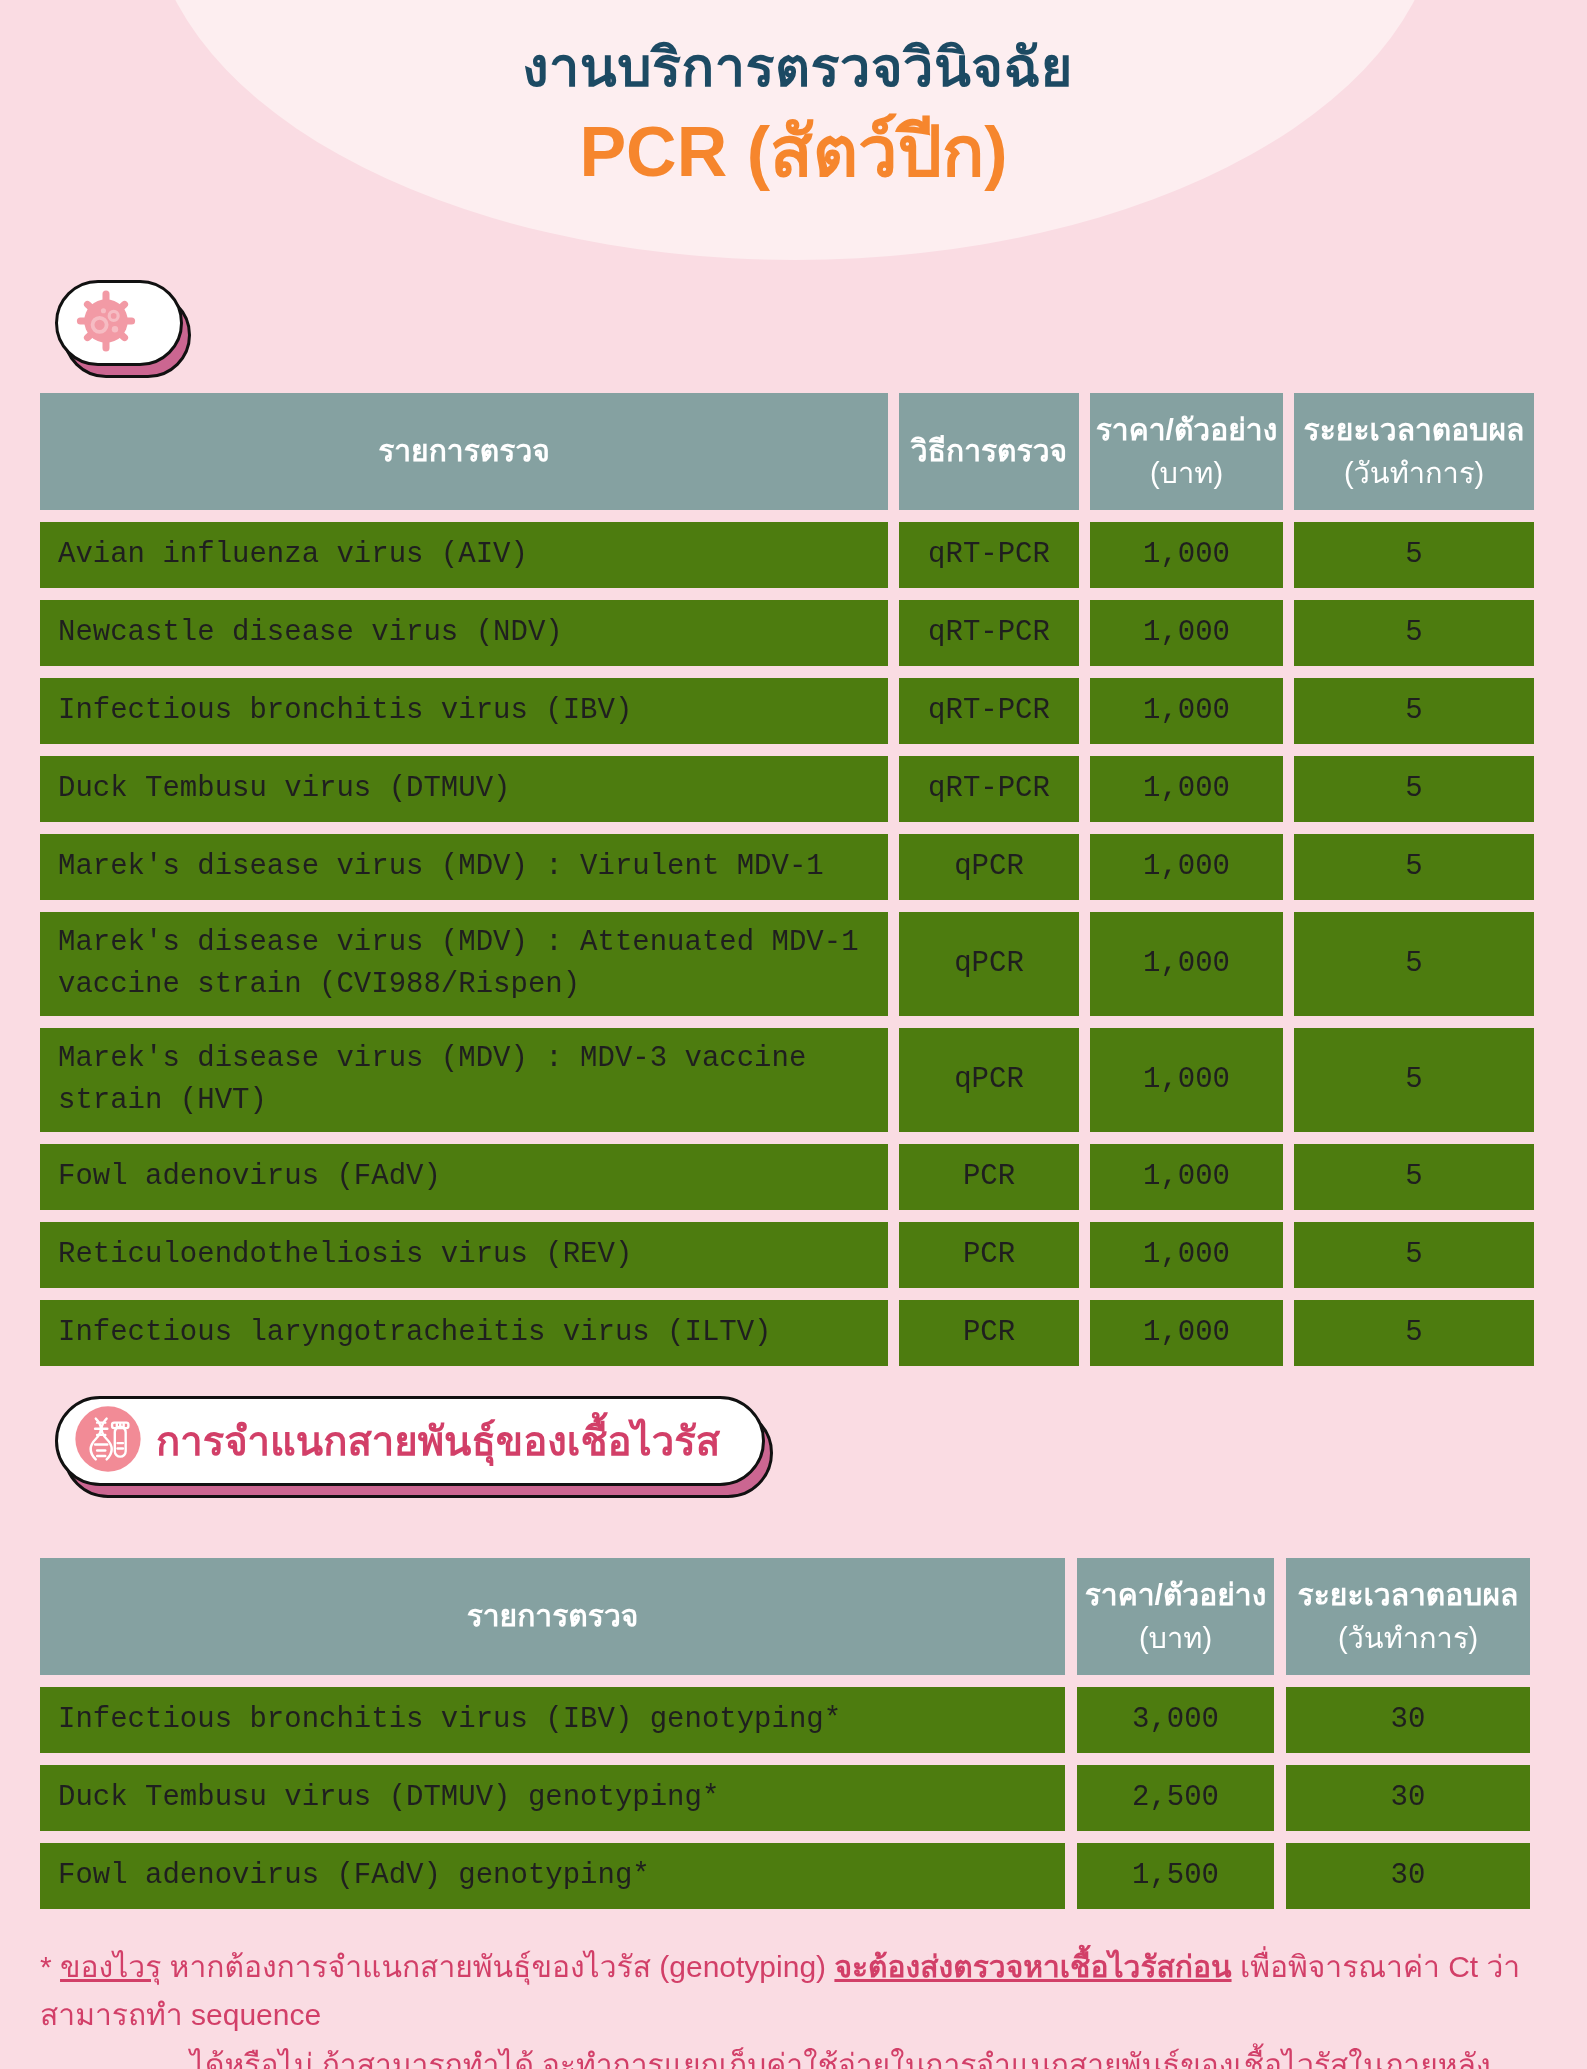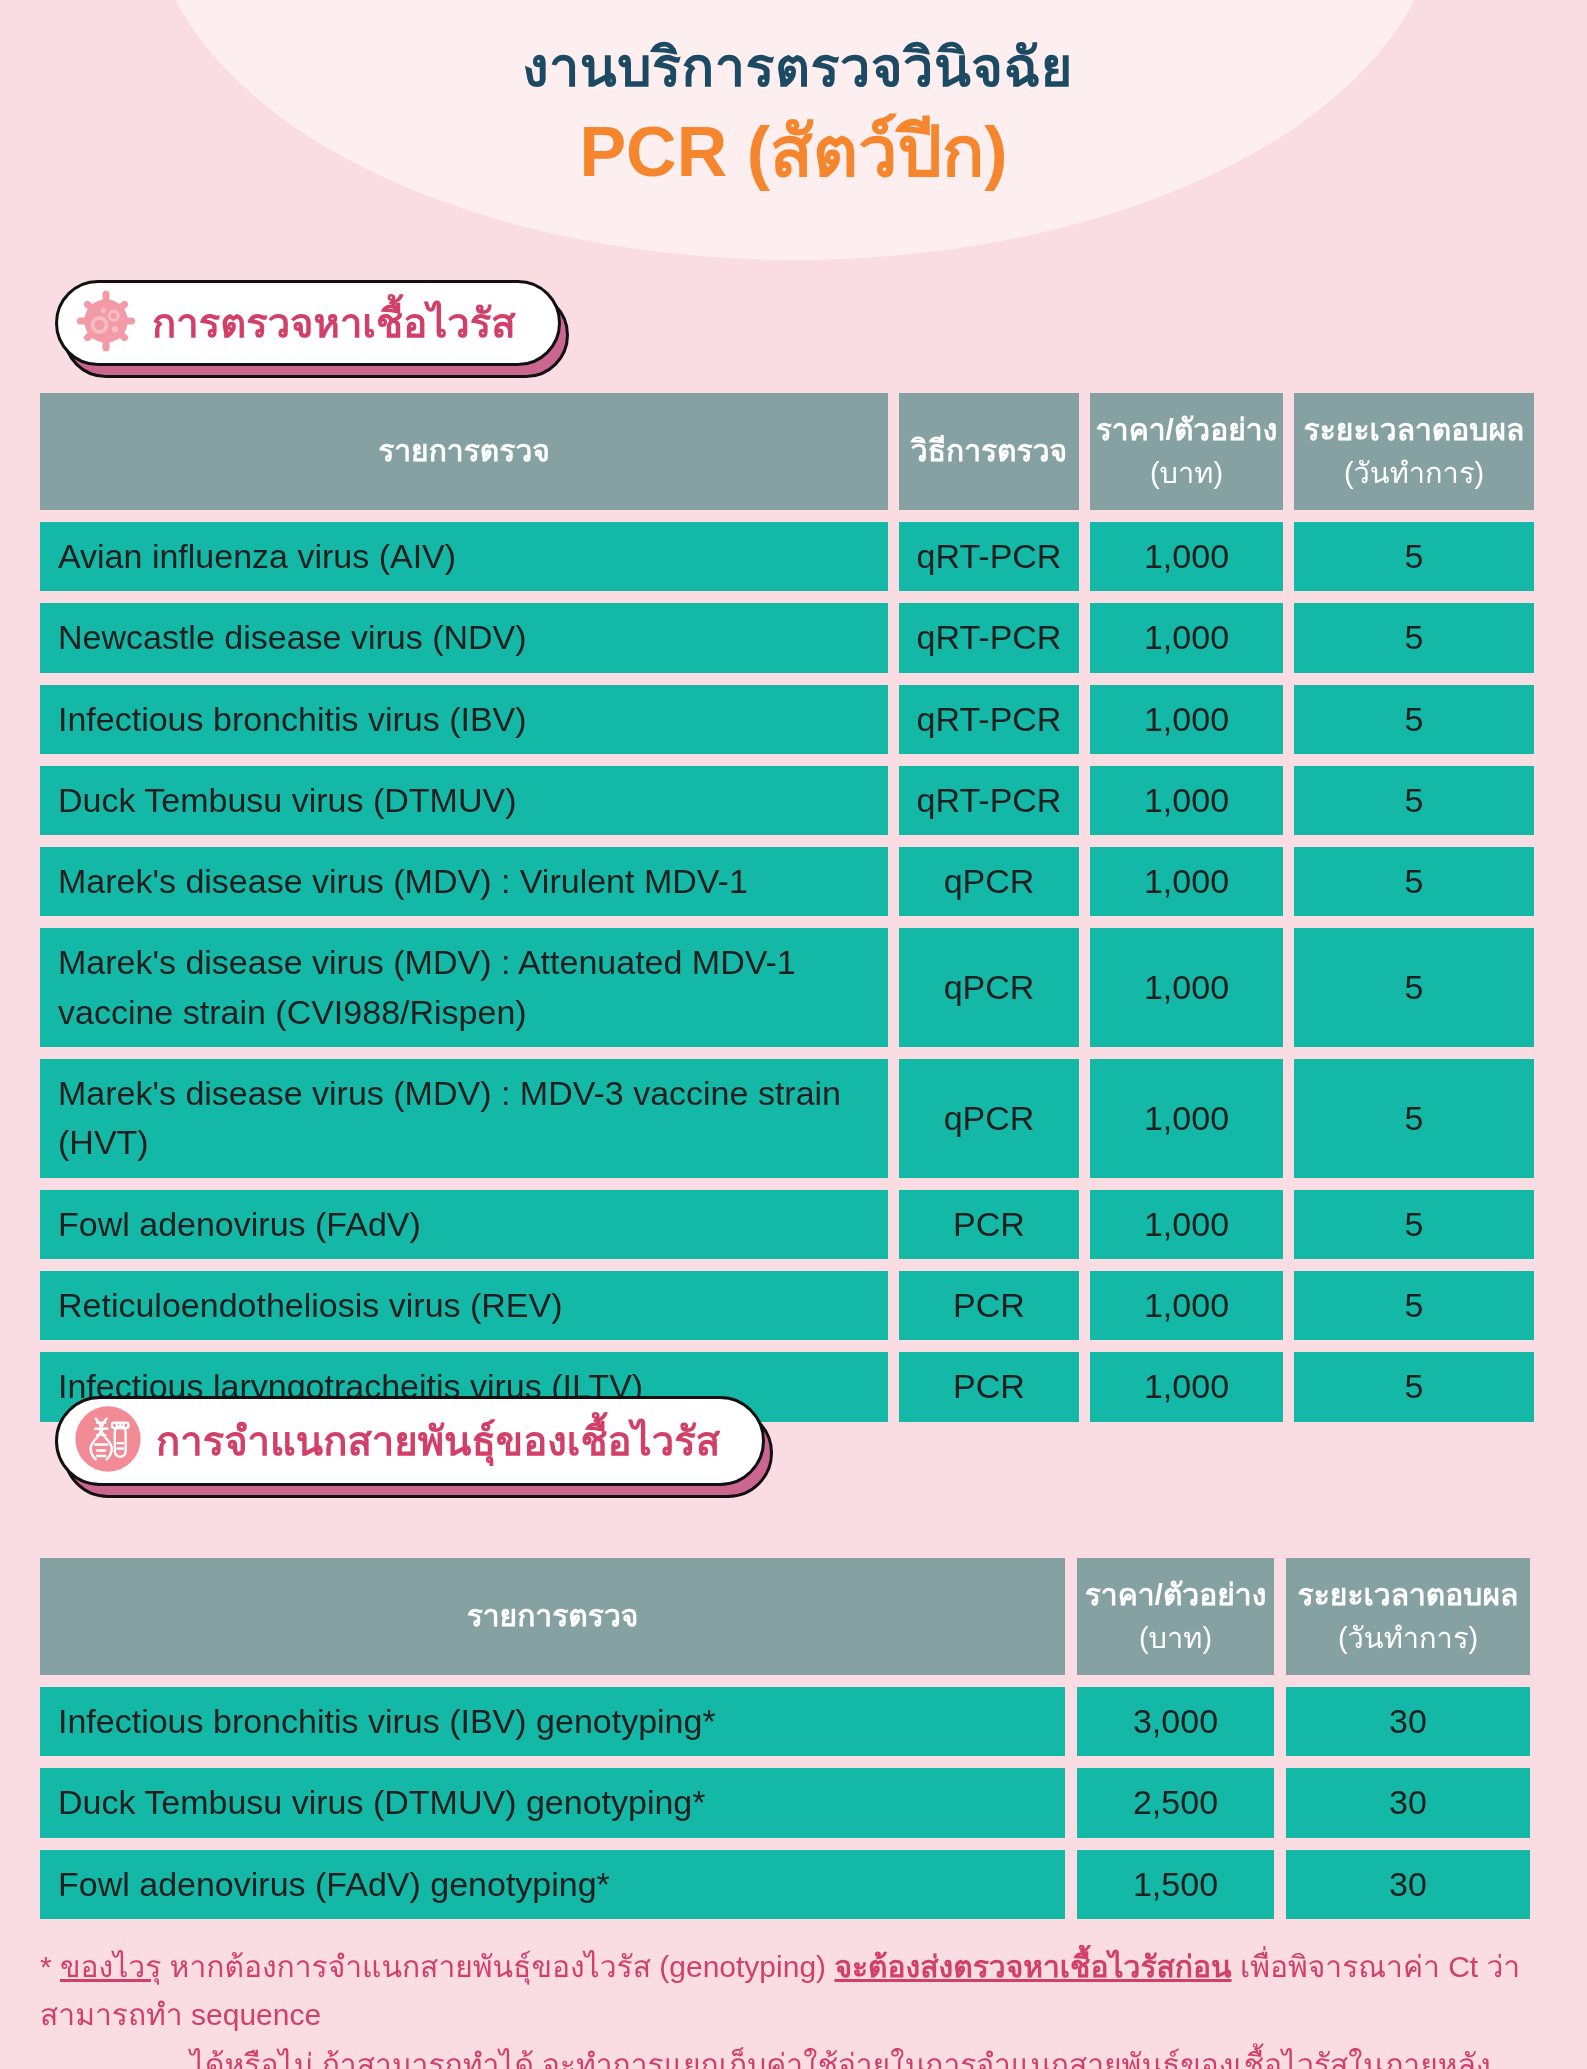--- a/index.html
+++ b/index.html
@@ -43,22 +43,22 @@
   .grid-table { position:absolute; display:grid; column-gap:11px; row-gap:12px;border-radius:7px; }
   #table1 { left:40px; top:393px; width:1494px; grid-template-columns:848px 180px 193px 240px; }
   #table2 { left:40px; top:1558px; width:1490px; grid-template-columns:1025px 197px 244px; column-gap:12px; }
   .th {
     background:#85a1a1; color:#fff; min-height:117px;
     display:flex; flex-direction:column; justify-content:center; align-items:center;
     font-size:30px; font-weight:bold; text-align:center; line-height:1.35;
   }
   .th .sub { font-weight:normal; font-size:29px; margin-top:4px; }
   .cell {
-    background:#14b8a6; min-height:66px; display:flex; align-items:center;
-    font-size:34px; color:#1f1f1f; padding:10px 12px; line-height:1.45;
+    background:#4d7c0f; min-height:66px; display:flex; align-items:center;
+    font-size:29px; color:#1f1f1f; padding:10px 12px; line-height:1.45;font-family:Liberation Mono, monospace;
   }
   .cell.name-cell { justify-content:flex-start; padding-left:18px; text-align:left; }
   .cell.c { justify-content:center; text-align:center; }
   
   .footnote {
     position:absolute; left:40px; top:1943px; width:1515px;
     color:#d23f68; font-size:30px; line-height:1.6;
   }
   .footnote .fn-line2 { margin-left:150px; margin-top:2px; }
   .u { text-decoration:underline; }
@@ -87,21 +87,20 @@
           <line x1="50" y1="50" x2="21" y2="76"></line>
             <line x1="50" y1="50" x2="79" y2="76"></line>
         </g>
         <circle cx="50" cy="50" r="34" fill="#f29aa5"></circle>
         <circle cx="40" cy="56" r="11" fill="none" stroke="#f6bcc3" stroke-width="6"></circle>
         <circle cx="62" cy="42" r="7" fill="none" stroke="#f6bcc3" stroke-width="5"></circle>
         <circle cx="64" cy="63" r="5" fill="#f6bcc3"></circle>
         <circle cx="46" cy="34" r="4" fill="#f6bcc3"></circle>
       </svg>
     </span>
-    <span class="badge-title">การตรวจหาเชื้อไวรัส</span>
   </div>
 </div>
 
 <div class="grid-table" id="table1">
   <div class="th">
       <span>รายการตรวจ</span>
     </div>
   <div class="th">
       <span>วิธีการตรวจ</span>
     </div>

